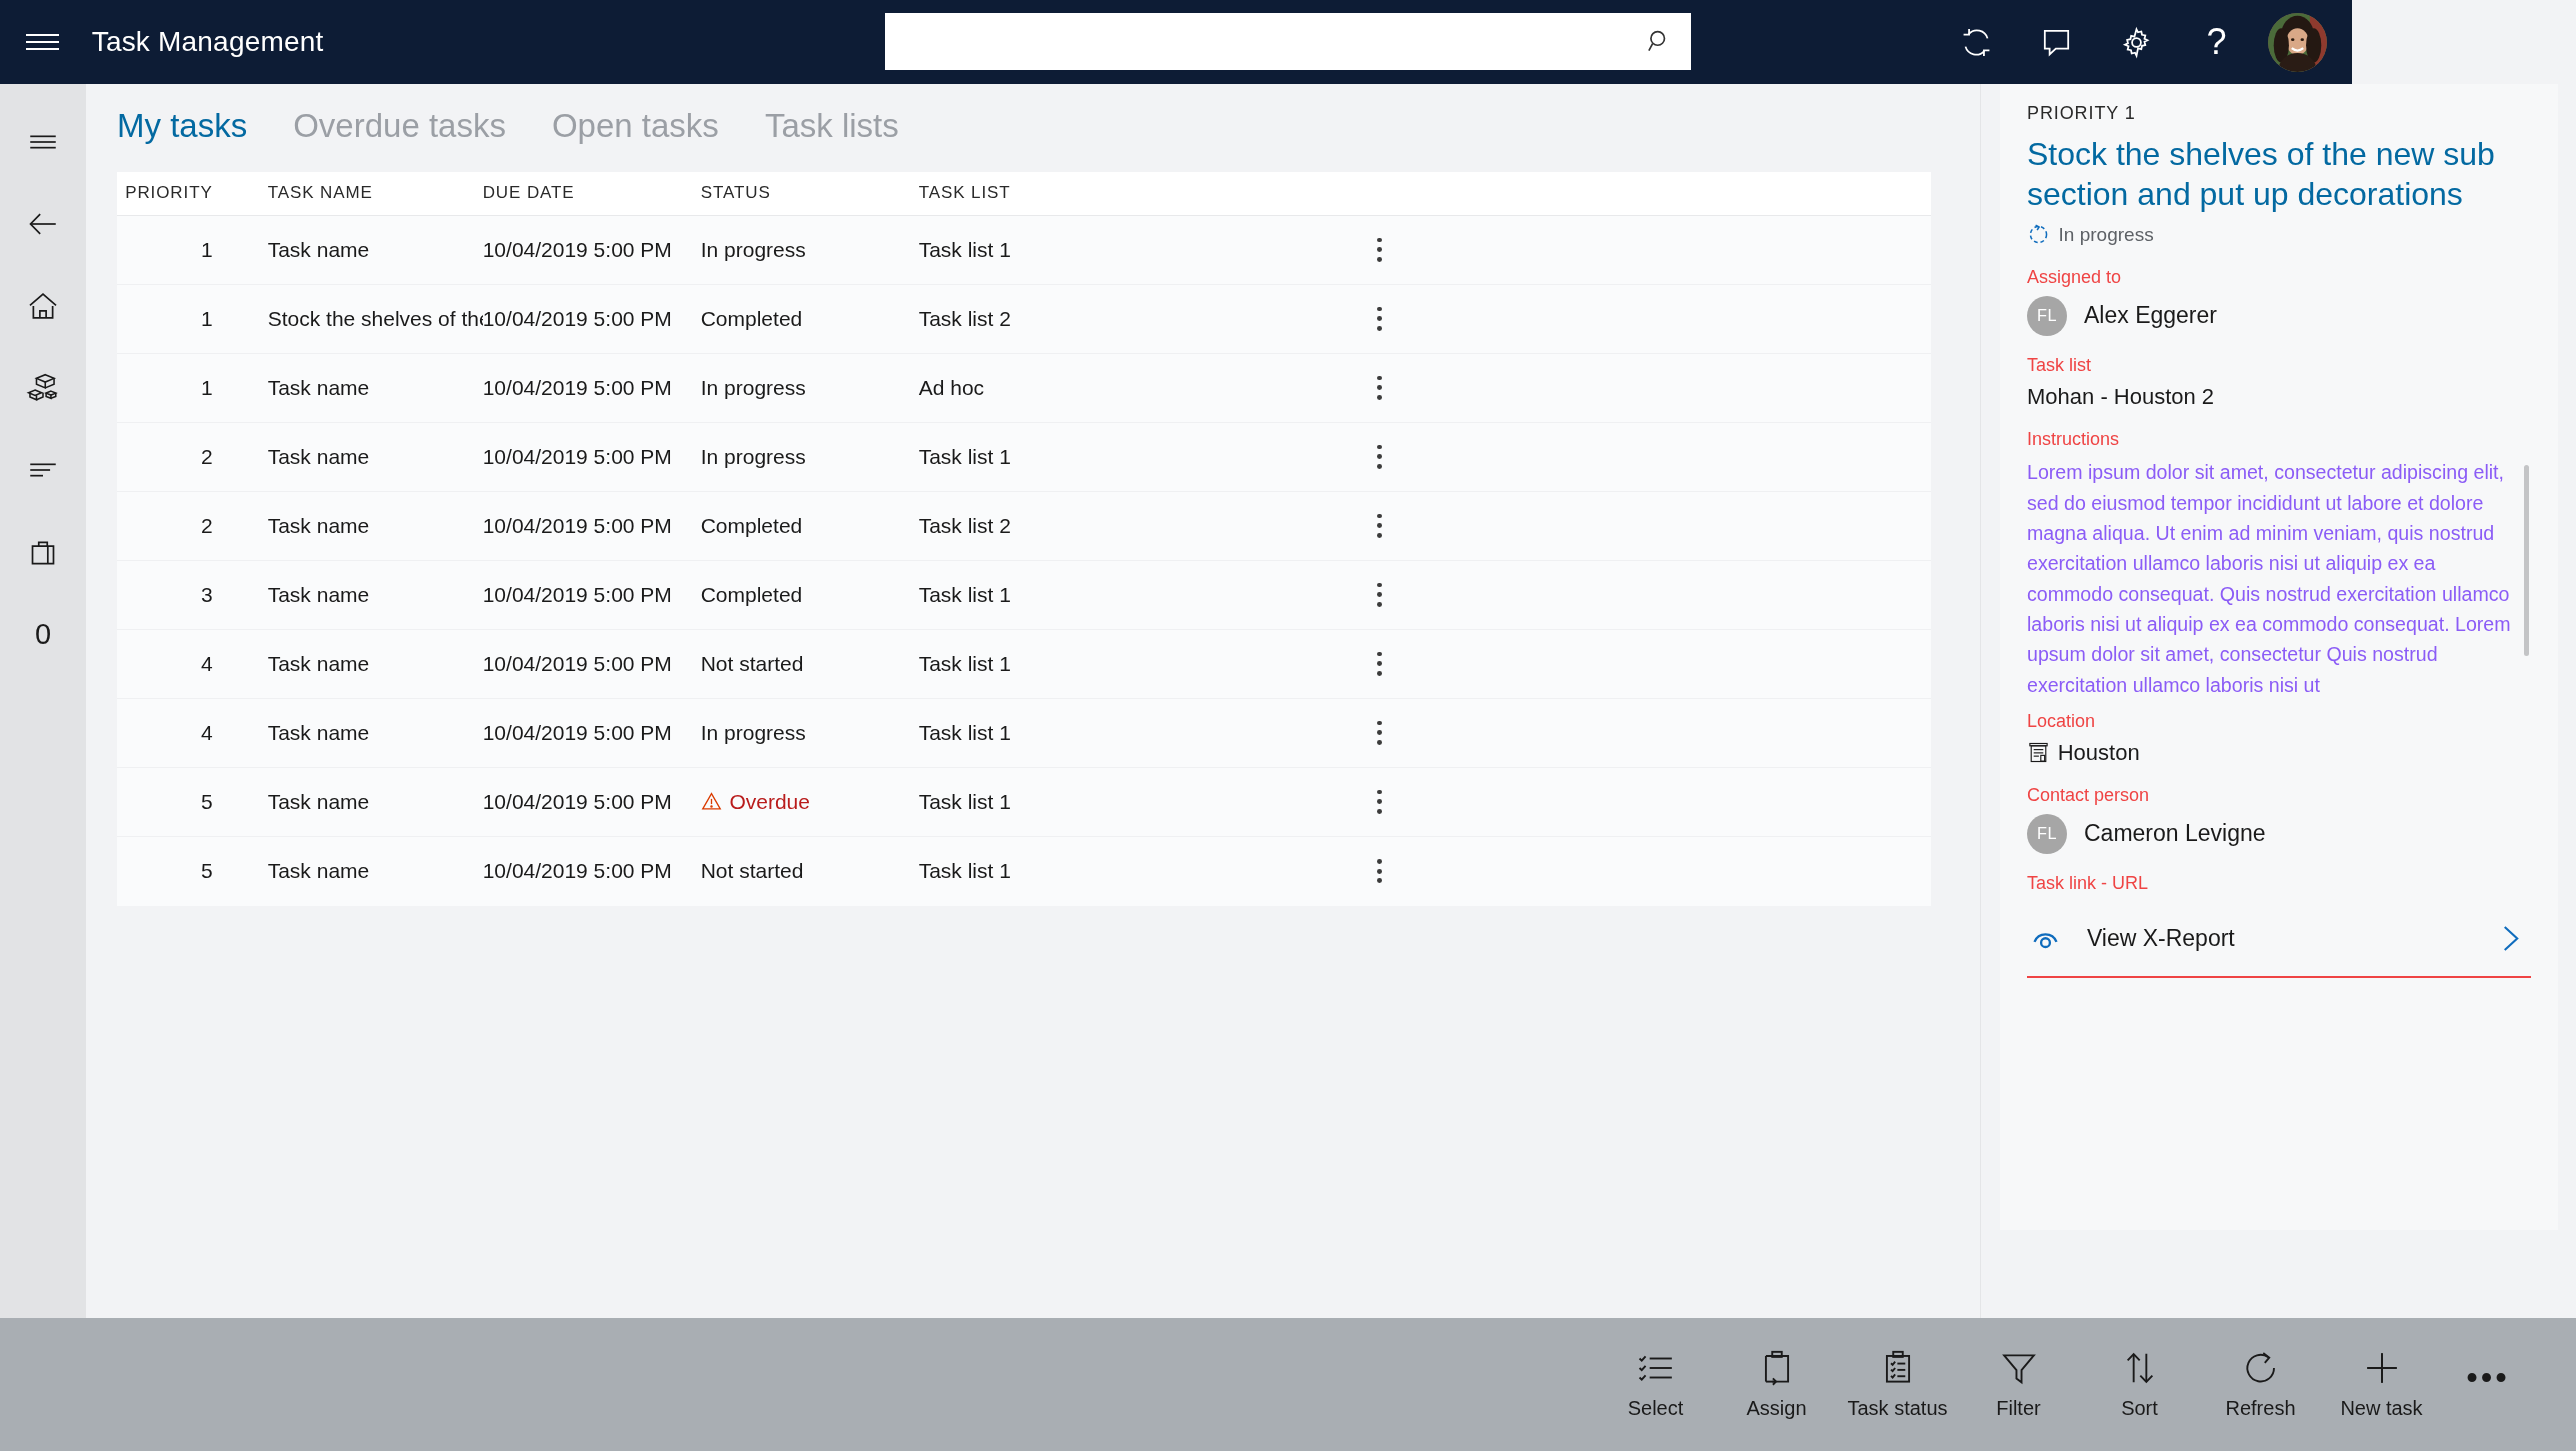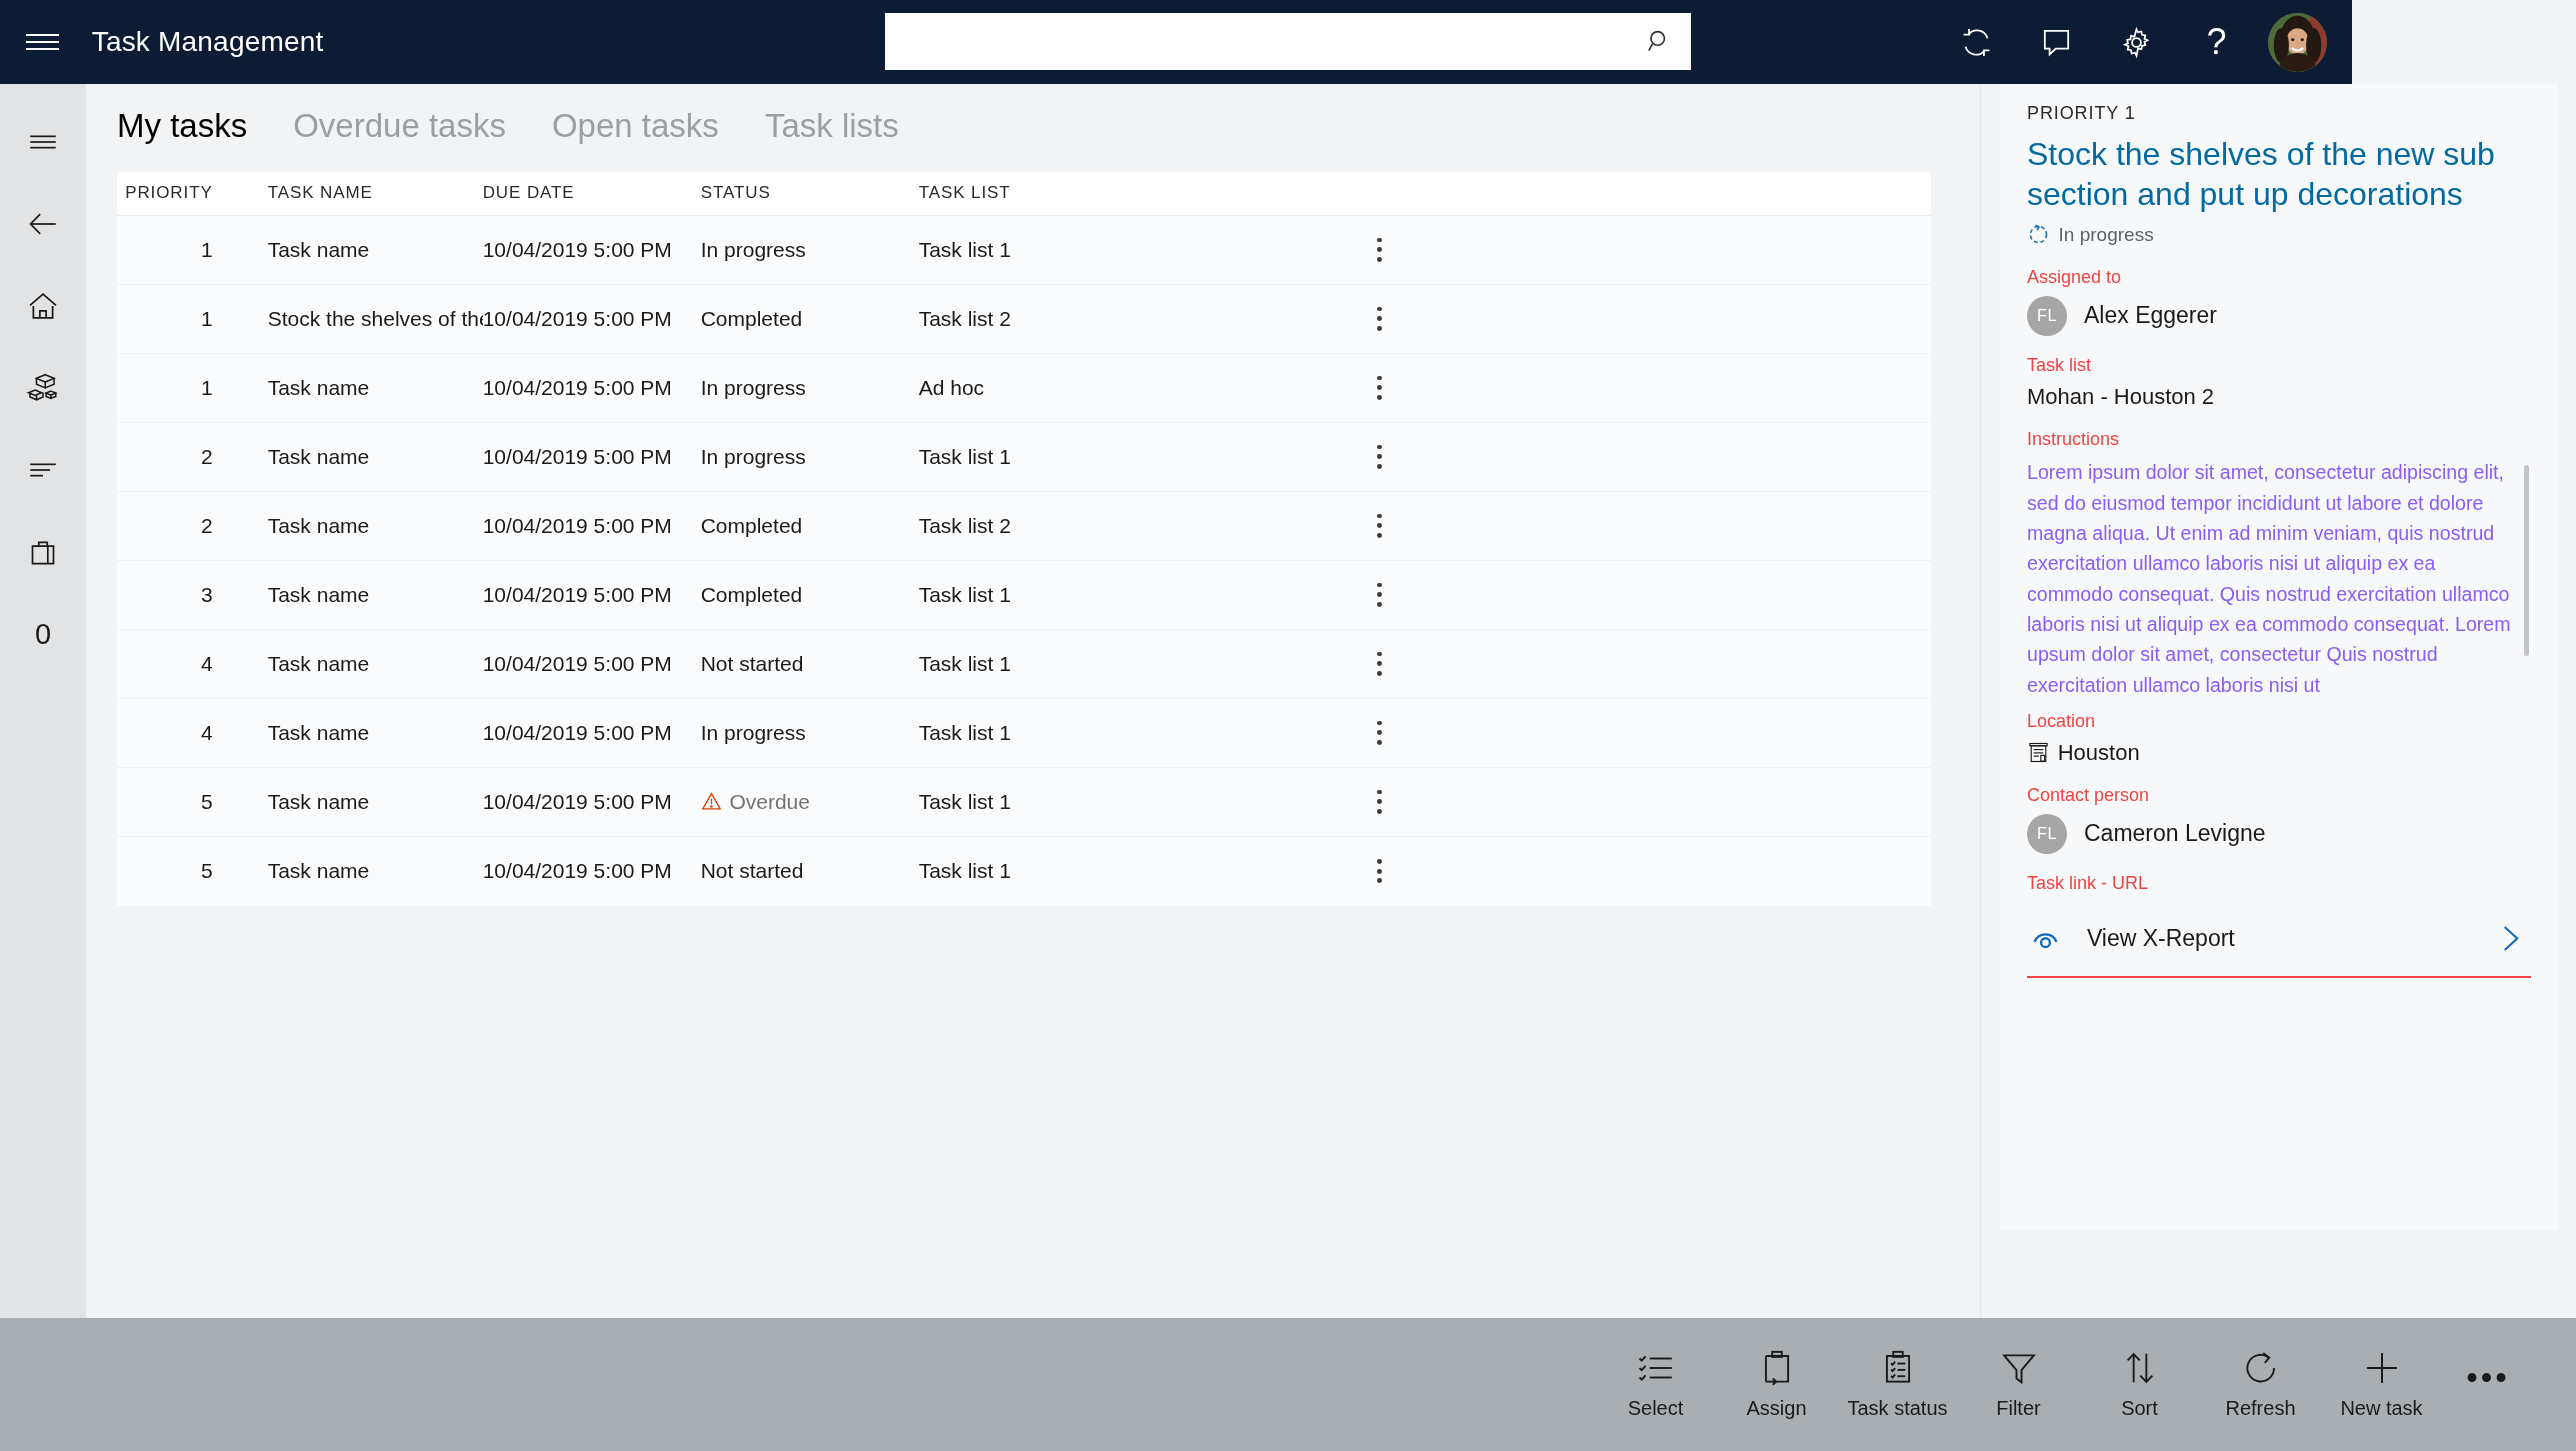--- a/index.html
+++ b/index.html
@@ -88,21 +88,21 @@
     background: #f2f3f5;
   }
   .tabs {
     display: flex; align-items: baseline;
     padding: 23px 0 0 31px; gap: 46px;
   }
   .tab {
     font-size: 33px; font-weight: 400; color: #9b9fa5; cursor: pointer;
     padding-bottom: 5.7px;
   }
-  .tab.active { color: #000000; }
+  .tab.active { color: #0369a1; }
 
   .grid-wrap {
     margin: 21px 0 0 31px;
     width: 1814px;
     background: #ffffff;
   }
   .grid-head {
     display: flex; align-items: center; height: 44px;
     background: #ffffff;
     border-bottom: 1px solid #e8e9eb;
@@ -121,21 +121,21 @@
   .grid-row:last-child { border-bottom: none; }
   .cell { font-size: 21px; color: #1a1a1a; }
   .c-priority { width: 88px; text-align: right; padding-right: 0; }
   .c-name { width: 270px; padding-left: 55px; white-space: nowrap; overflow: hidden; }
   .c-date { width: 218px; }
   .c-status { width: 218px; display: flex; align-items: center; gap: 7.7px; }
   .c-list  { width: 287px; }
   .c-menu  { flex: 1; display: flex; justify-content: flex-start; padding-left: 166px; }
   .kebab { display: flex; flex-direction: column; gap: 4.8px; padding: 5.7px; cursor: pointer; }
   .kebab i { width: 4.8px; height: 4.8px; border-radius: 50%; background: #3b3b3b; display: block; }
-  .overdue-txt { color: #737373; }
+  .overdue-txt { color: #b91c1c; }
   .warn-ico { width: 21px; height: 21px; display:block; }
 
   .grid-tail {
     width: 1814px; height: 413px; background: #f2f3f5;
   }
 
   
   .details {
     position: absolute; left: 1980px; top: 84px;
     width: 596px; height: 1234px;

